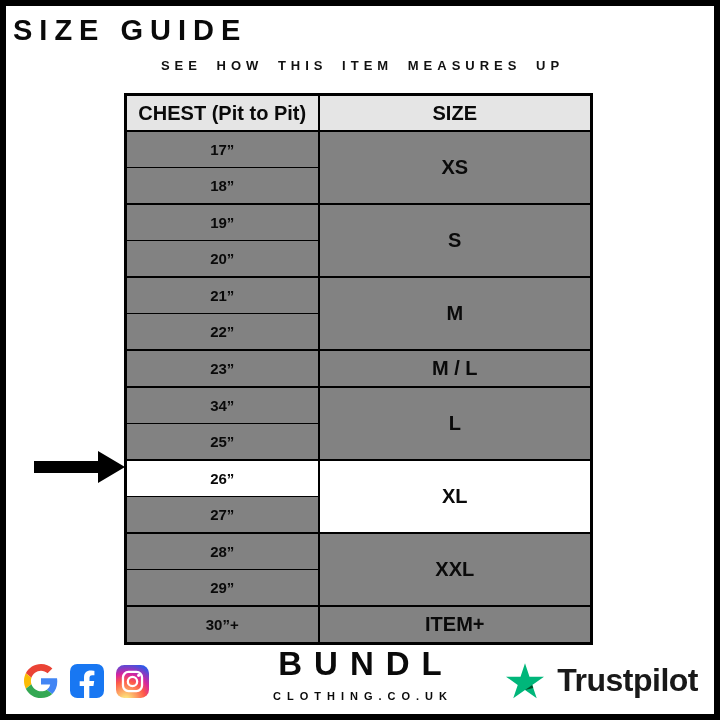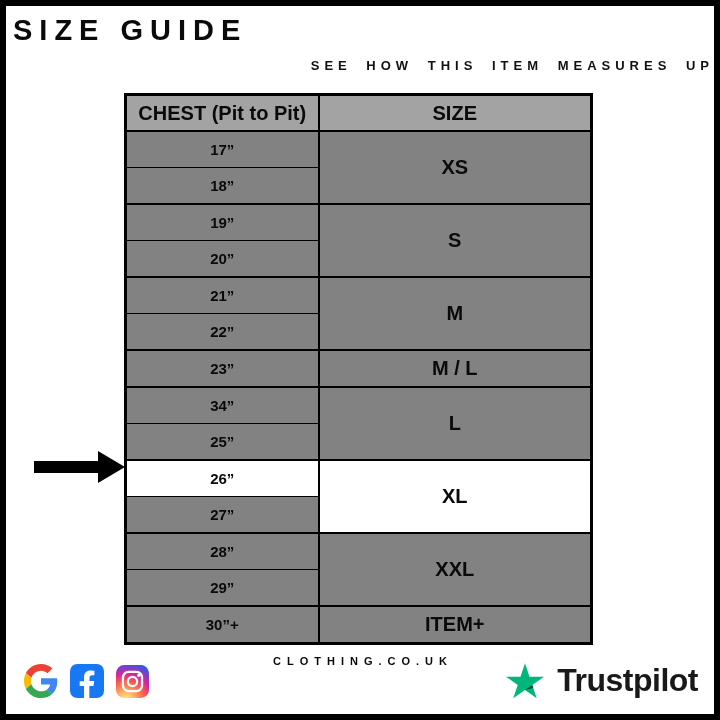--- a/index.html
+++ b/index.html
@@ -17,42 +17,42 @@
   
   .page-title {
     position: absolute; top: 8px; left: 0; right: 0;
     text-align: left;
     font-size: 29px; font-weight: 800;
     letter-spacing: 7px; text-indent: 7px;
     color: #0a0a0a;
   }
   .page-subtitle {
     position: absolute; top: 52px; left: 0; right: 0;
-    text-align: right;
+    text-align: center;
     font-size: 13px; font-weight: 700;
     letter-spacing: 5px; word-spacing: 6px; text-indent: 5px;
     color: #111;
   }
 
   
   table.size-table {
     position: absolute; left: 118px; top: 87px;
     border-collapse: collapse;
     table-layout: fixed;
     width: 466px;
   }
   .size-table th, .size-table td {
     border: 1.5px solid #000;
     text-align: center;
     font-weight: 700;
     padding: 0;
   }
   .size-table { border: 3.5px solid #000; }
   .size-table th {
-    background: #a3a3a3;
+    background: #e5e5e5;
     height: 34px;
     font-size: 20px;
     border-bottom: 2.75px solid #000;
   }
   .size-table td { background: #828282; font-size: 15px; height: 35px; }
   .size-table td.s { font-size: 20px; border-left: 2.5px solid #000; }
   .size-table th.s-h { border-left: 2.5px solid #000; margin-top: 23px; }
   .size-table tr.grp td { border-top: 2.75px solid #000; }
   .size-table td.hl { background: #fff; }
   col.chest-col { width: 193px; }
@@ -190,20 +190,21 @@
       </radialGradient>
     </defs>
     <rect width="36" height="36" rx="9" fill="url(#igGrad)"></rect>
     <rect x="7.6" y="7.6" width="20.8" height="20.8" rx="6" fill="none" stroke="#fff" stroke-width="2.5"></rect>
     <circle cx="18" cy="18" r="5.1" fill="none" stroke="#fff" stroke-width="2.5"></circle>
     <circle cx="24.7" cy="11.3" r="1.7" fill="#fff"></circle>
   </svg>
 </div>
 
 <div class="brand">
+  <div class="brand-name">BUNDL</div>
   <div class="brand-domain">CLOTHING.CO.UK</div>
 </div>
 
 <div class="trustpilot">
   <svg width="38" height="37" viewBox="0 0 32 31">
     <path d="M32 12.248h-12.22L16.003.997l-3.78 11.251L0 12.237l9.887 6.959-3.78 11.24 9.893-6.948 9.88 6.949-3.772-11.24L32 12.248z" fill="#00B67A"></path>
     <path d="M22.96 21.74l-.85-2.545-6.108 4.292 6.958-1.747z" fill="#005128"></path>
   </svg>
   <span class="trustpilot-label">Trustpilot</span>
 </div>

